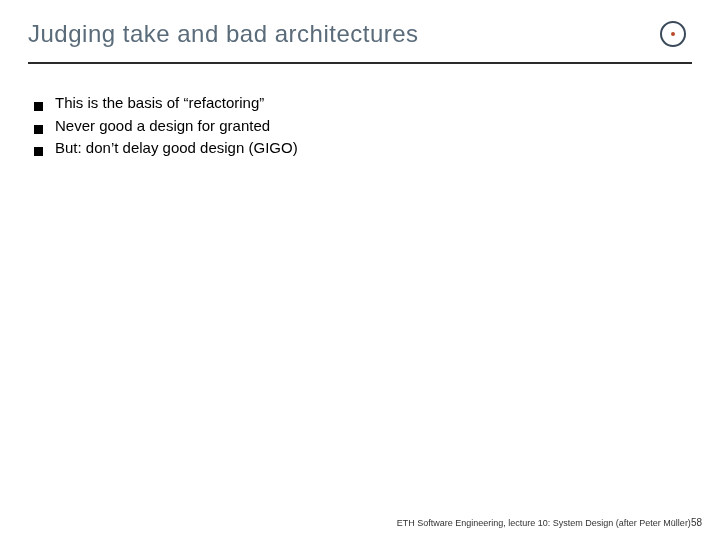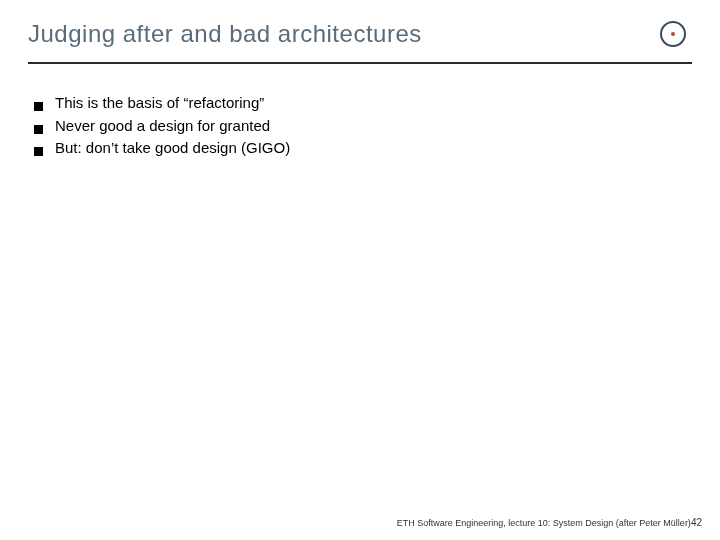--- a/index.html
+++ b/index.html
@@ -77,39 +77,39 @@
     align-items: baseline;
   }
   .page-num { font-size: 10px; }
 </style>
 </head>
 <body>
 
 <div class="slide">
 
   <div class="header">
-    <h1 class="title">Judging after and bad architectures</h1>
+    <h1 class="title">Judging take and bad architectures</h1>
     <div class="logo-circle"></div>
   </div>
 
   <hr class="rule">
 
   <ul class="bullets">
     <li>
       <span class="sq"></span>
       <span>This is the basis of “refactoring”</span>
     </li>
     <li>
       <span class="sq"></span>
       <span>Never good a design for granted</span>
     </li>
     <li>
       <span class="sq"></span>
-      <span>But: don’t take good design (GIGO)</span>
+      <span>But: don’t delay good design (GIGO)</span>
     </li>
   </ul>
 
   <div class="footer">
     <span>ETH Software Engineering, lecture 10: System Design (after Peter Müller)</span>
-    <span class="page-num">42</span>
+    <span class="page-num">58</span>
   </div>
 
 </div>
 
 </body></html>

